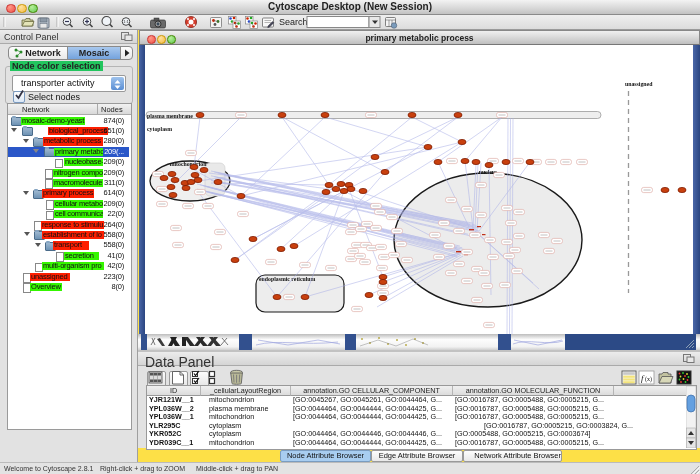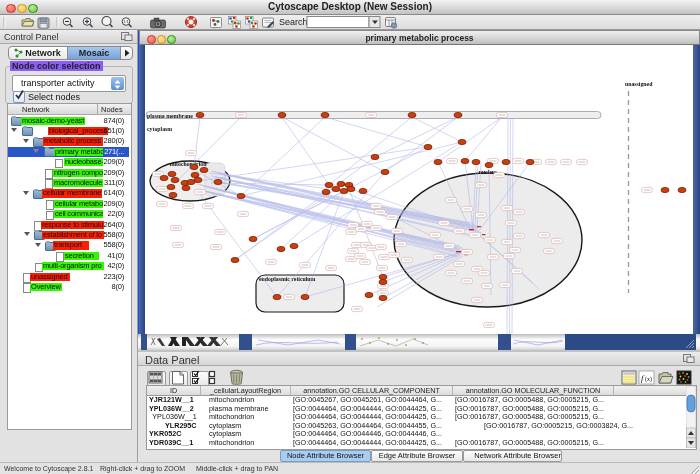--- a/index.html
+++ b/index.html
@@ -16,45 +16,45 @@
     background:linear-gradient(#efefef,#dcdcdc);border-bottom:1px solid #9a9a9a;}
   
   #cpanel{position:absolute;left:0;top:30px;width:137px;height:432px;background:#e2e2e2;border-right:1px solid #9f9f9f;}
   #cpanel-hd{position:absolute;left:0;top:0;width:137px;height:13px;background:linear-gradient(#ececec,#d5d5d5);border-bottom:1px solid #aaa;}
   #cpanel-hd span{position:absolute;left:4px;top:2px;font-size:9px;color:#333;}
   
   #segtabs{position:absolute;left:8px;top:16px;width:123px;height:14px;}
   .seg{position:absolute;top:0;height:12px;border:1px solid #8a8a8a;font-size:9px;font-weight:bold;color:#222;text-align:center;line-height:12px;background:linear-gradient(#fdfdfd,#e8e8e8);}
   
   #grpbox{position:absolute;left:5px;top:36px;width:126px;height:36px;border:1px solid #b5b5b5;border-radius:3px;}
-  #grpbox .lbl{position:absolute;left:4px;top:-6px;background:#8b5cf6;padding:0 2px;font-size:9px;font-weight:bold;color:#222;}
+  #grpbox .lbl{position:absolute;left:4px;top:-6px;background:#22c55e;padding:0 2px;font-size:9px;font-weight:bold;color:#222;}
   
   #tree{position:absolute;left:7px;top:73px;width:123px;height:325px;background:#fff;border:1px solid #9a9a9a;}
   #tree-hd{position:absolute;left:0;top:0;width:100%;height:10px;background:linear-gradient(#f2f2f2,#d9d9d9);border-bottom:1px solid #aaa;font-size:7.5px;color:#222;}
   .trow{position:absolute;left:0;width:121px;height:10.4px;font-size:7.5px;letter-spacing:-0.2px;white-space:nowrap;}
   .trow .nm{position:absolute;top:1px;height:8.3px;line-height:8.6px;color:#111;padding:0 1px;}
   .trow .ct{position:absolute;right:5px;top:1px;height:8.3px;line-height:8.6px;color:#111;}
   .gr{background:#35f600;}
   .rd{background:#fd1e00;}
   .arrow{position:absolute;top:2.5px;width:0;height:0;border-left:3.5px solid transparent;border-right:3.5px solid transparent;border-top:4.5px solid #555;}
   .foldr{position:absolute;top:1.5px;width:9px;height:7px;background:linear-gradient(#9db7cf,#6d92b4);border:0.5px solid #4a6b8a;border-radius:1px;}
   .foldr:before{content:"";position:absolute;left:0;top:-2px;width:4px;height:2px;background:#86a5c2;border-radius:1px 1px 0 0;}
   .file{position:absolute;top:1.5px;width:6px;height:7.5px;background:#fff;border:0.6px solid #888;}
   
-  #rightarea{position:absolute;left:138px;top:30px;width:562px;height:336px;background:#1d4ed8;}
+  #rightarea{position:absolute;left:138px;top:30px;width:562px;height:432px;background:#fde047;}
   
   #iframe-tb{position:absolute;left:1px;top:0;width:561px;height:15px;background:linear-gradient(#f0f0f0,#cfcfcf 70%,#bfbfbf);border:1px solid #888;border-bottom:1px solid #777;box-sizing:border-box;}
   #iframe-tb .t{position:absolute;left:0;right:0;top:2px;text-align:center;font-size:8.5px;font-weight:bold;color:#222;}
   .ilight{position:absolute;top:4px;width:6.5px;height:6.5px;border-radius:50%;}
   #canvas-wrap{position:absolute;left:1px;top:15px;width:561px;height:290px;background:#fff;}
   .navy{background:linear-gradient(90deg,#4a67a8,#2a4580);}
   
   #dpanel{position:absolute;left:0;top:322px;width:562px;height:96px;background:#e2e2e2;}
   #dpanel-hd{position:absolute;left:0;top:0;width:562px;height:13px;background:linear-gradient(#ececec,#d5d5d5);border-bottom:1px solid #aaa;}
-  #dpanel-hd span{position:absolute;left:7px;top:2px;font-size:11px;color:#333;}
+  #dpanel-hd span{position:absolute;left:7px;top:2px;font-size:14px;color:#333;}
   .dbtn{position:absolute;top:19px;width:17px;height:17px;background:linear-gradient(#fcfcfc,#e2e2e2);border:1px solid #9a9a9a;border-radius:2px;}
   
   #dtable{position:absolute;left:8px;top:33px;width:549px;height:63px;background:#fff;border:1px solid #999;}
   .th{position:absolute;top:0;height:9px;background:linear-gradient(#f0f0f0,#dcdcdc);border-right:1px solid #b5b5b5;border-bottom:1px solid #999;font-size:7.2px;color:#222;text-align:center;line-height:10px;overflow:hidden;}
   .td{position:absolute;height:8.6px;font-size:7.2px;line-height:8.8px;color:#111;white-space:nowrap;overflow:hidden;}
   
   .btab{position:absolute;top:0;height:10px;border:1px solid #999;background:linear-gradient(#fdfdfd,#e8e8e8);font-size:7.5px;color:#111;text-align:center;line-height:10px;border-radius:2px;}
   
   #statusbar{position:absolute;left:0;top:462px;width:700px;height:12px;background:#e3e3e3;border-top:1px solid #bbb;font-size:7px;color:#333;}
 </style>
@@ -249,41 +249,41 @@
         <div class="trow" style="top:32.3px;">
             <i class="arrow" style="left:15px;"></i>
             <i class="foldr" style="left:25px;"></i>
             <span class="nm rd" style="left:35px;width:58px;">metabolic process</span>
             <span class="ct">280(0)</span>
           </div>
         <div class="trow" style="top:42.7px;background:#2a57c8;">
             <i class="arrow" style="left:25px;border-top-color:#888;"></i>
             <i class="foldr" style="left:36px;"></i>
             <span class="nm gr" style="left:46px;width:47px;overflow:hidden;">primary metabo</span>
-            <span class="ct" style="color:#fff;">271(...</span>
+            <span class="ct" style="color:#fff;">209(...</span>
           </div>
         <div class="trow" style="top:53.1px;">
             <i class="file" style="left:47px;"></i>
             <span class="nm gr" style="left:56px;width:37px;overflow:hidden;">nucleobase-c</span>
             <span class="ct">209(0)</span>
           </div>
         <div class="trow" style="top:63.5px;">
             <i class="file" style="left:37px;"></i>
             <span class="nm gr" style="left:45px;width:48px;overflow:hidden;">nitrogen compo</span>
             <span class="ct">209(0)</span>
           </div>
         <div class="trow" style="top:73.9px;">
             <i class="file" style="left:37px;"></i>
             <span class="nm gr" style="left:45px;width:48px;overflow:hidden;">macromolecule</span>
             <span class="ct">311(0)</span>
           </div>
         <div class="trow" style="top:84.3px;">
             <i class="arrow" style="left:15px;"></i>
             <i class="foldr" style="left:25px;"></i>
-            <span class="nm rd" style="left:34px;">cellular membrane</span>
+            <span class="nm rd" style="left:34px;">primary process</span>
             <span class="ct">614(0)</span>
           </div>
         <div class="trow" style="top:94.7px;">
             <i class="file" style="left:38px;"></i>
             <span class="nm gr" style="left:46px;width:47px;overflow:hidden;">cellular metabo</span>
             <span class="ct">209(0)</span>
           </div>
         <div class="trow" style="top:105.1px;">
             <i class="file" style="left:38px;"></i>
             <span class="nm gr" style="left:46px;width:47px;overflow:hidden;">cell communicat</span>
@@ -738,31 +738,31 @@
         <div class="th" style="left:467px;width:82px;border-right:none;">&nbsp;</div>
 
         <div class="td" style="left:2px;top:10px;width:51px;font-weight:bold;">YJR121W__1</div>
         <div class="td" style="left:62px;top:10px;width:87px;">mitochondrion</div>
         <div class="td" style="left:146px;top:10px;width:159px;">[GO:0045267, GO:0045261, GO:0044464, G...</div>
         <div class="td" style="left:308px;top:10px;width:159px;">[GO:0016787, GO:0005488, GO:0005215, G...</div>
         <div class="td" style="left:2px;top:18.6px;width:51px;font-weight:bold;">YPL036W__2</div>
         <div class="td" style="left:62px;top:18.6px;width:87px;">plasma membrane</div>
         <div class="td" style="left:146px;top:18.6px;width:159px;">[GO:0044464, GO:0044444, GO:0044425, G...</div>
         <div class="td" style="left:308px;top:18.6px;width:159px;">[GO:0016787, GO:0005488, GO:0005215, G...</div>
-        <div class="td" style="left:2px;top:27.2px;width:51px;font-weight:normal;text-align:center;">YPL036W__1</div>
+        <div class="td" style="left:2px;top:27.2px;width:51px;font-weight:bold;">YPL036W__1</div>
         <div class="td" style="left:62px;top:27.2px;width:87px;">mitochondrion</div>
         <div class="td" style="left:146px;top:27.2px;width:159px;">[GO:0044464, GO:0044444, GO:0044425, G...</div>
         <div class="td" style="left:308px;top:27.2px;width:159px;">[GO:0016787, GO:0005488, GO:0005215, G...</div>
-        <div class="td" style="left:2px;top:35.8px;width:51px;font-weight:bold;margin-left:16px;">YLR295C</div>
+        <div class="td" style="left:2px;top:35.8px;width:51px;font-weight:bold;">YLR295C</div>
         <div class="td" style="left:62px;top:35.8px;width:87px;">cytoplasm</div>
-        <div class="td" style="left:146px;top:35.8px;width:159px;">[GO:0045263, GO:0044464, GO:0044455, G...</div>
         <div class="td" style="left:308px;top:35.8px;width:159px;padding-left:29px;">[GO:0016787, GO:0005215, GO:0003824, G...</div>
         <div class="td" style="left:2px;top:44.4px;width:51px;font-weight:bold;">YKR052C</div>
         <div class="td" style="left:62px;top:44.4px;width:87px;">cytoplasm</div>
         <div class="td" style="left:146px;top:44.4px;width:159px;">[GO:0044464, GO:0044446, GO:0044446, G...</div>
+        <div class="td" style="left:308px;top:44.4px;width:159px;">[GO:0005488, GO:0005215, GO:0003674]</div>
         <div class="td" style="left:2px;top:53px;width:51px;font-weight:bold;">YDR039C__1</div>
         <div class="td" style="left:62px;top:53px;width:87px;">mitochondrion</div>
         <div class="td" style="left:146px;top:53px;width:159px;">[GO:0044464, GO:0044444, GO:0044425, G...</div>
         <div class="td" style="left:308px;top:53px;width:159px;">[GO:0016787, GO:0005488, GO:0005215, G...</div>
 
         <svg width="10" height="62" style="position:absolute;left:539px;top:0;">
           <rect x="0" y="0" width="10" height="62" fill="#f2f2f2" stroke="#bbb" stroke-width="0.6"></rect>
           <rect x="1" y="9" width="8" height="17" rx="4" fill="#64a0e0" stroke="#3a6ca8" stroke-width="0.7"></rect>
           <rect x="0.5" y="42" width="9" height="10" fill="#e6e6e6" stroke="#aaa" stroke-width="0.6"></rect>
           <path d="M5 45 L8 49 L2 49 Z" fill="#333"></path>

